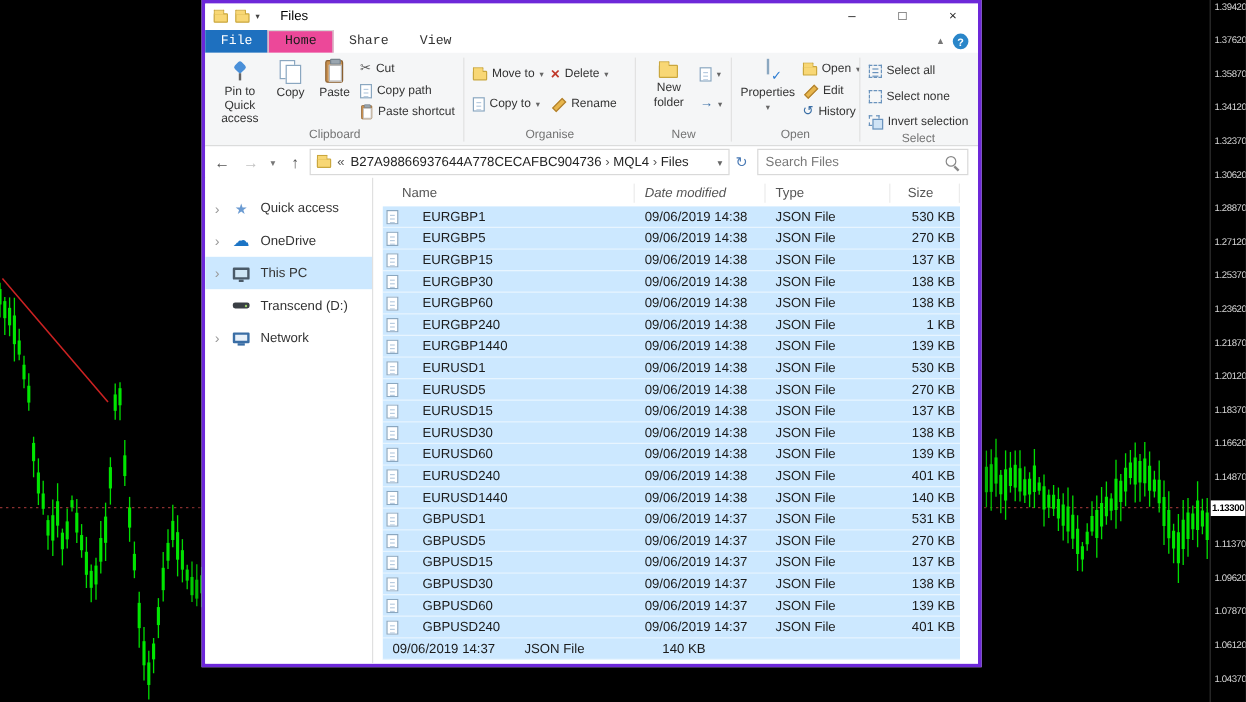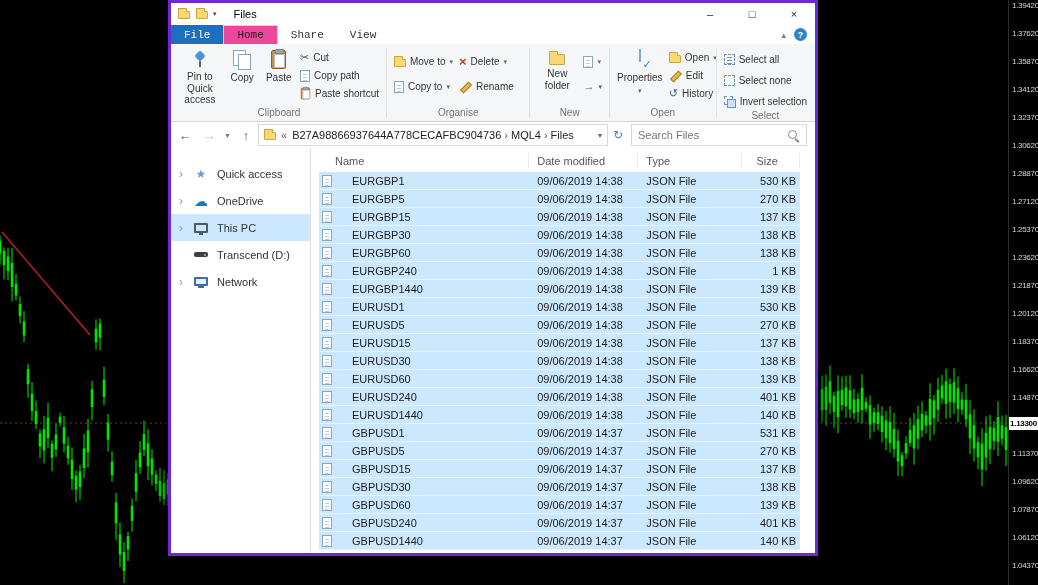--- a/index.html
+++ b/index.html
@@ -122,21 +122,21 @@
   .i-pc::after { content: ""; position: absolute; left: 3px; bottom: -4px; width: 4px; height: 2px; background: #4a5a68; }
   .i-drive { width: 14px; height: 5px; background: #3a3f44; border-radius: 2px; position: relative; }
   .i-drive::after { content: ""; position: absolute; right: 2px; top: 1.5px; width: 2px; height: 2px; background: #9fd468; border-radius: 50%; }
   .i-net { width: 14px; height: 9px; border: 2px solid #3a6ea5; border-radius: 1px; background: #e8f1fa; position: relative; }
   .i-net::after { content: ""; position: absolute; left: 2px; bottom: -4px; width: 6px; height: 2px; background: #3a6ea5; }
 
   .filearea { flex: 1; display: flex; flex-direction: column; padding-top: 2px; overflow: hidden; }
   .lheader { display: flex; height: 22px; align-items: center; font-size: 11px; color: #555; margin: 0 15px 0 8px; flex: 0 0 22px; }
   .hcell { border-right: 1px solid #ececec; height: 16px; line-height: 16px; }
   .h-name { width: 212px; padding-left: 16px; }
-  .h-date { width: 110px; padding-left: 8px; }
+  .h-date { width: 110px; padding-left: 8px; font-style: italic; }
   .h-type { width: 105px; padding-left: 8px; }
   .h-size { width: 58px; padding-left: 14px; }
   .rows { flex: 1; }
   .frow { display: flex; height: 18px; align-items: center; background: #cce8ff; margin: 0 15px 0 8px;
           box-shadow: inset 0 -1px rgba(255,255,255,.55); font-size: 11px; color: #1b1b1b; }
   .fc { overflow: hidden; white-space: nowrap; }
   .c-name { width: 212px; display: flex; align-items: center; gap: 20px; padding-left: 3px; }
   .c-date { width: 110px; padding-left: 8px; }
   .c-type { width: 105px; padding-left: 8px; }
   .c-size { width: 58px; text-align: right; padding-right: 4px; }
@@ -763,24 +763,20 @@
             <div class="frow">
               <span class="fc c-name">
                 <span class="i-doc row"></span>
                 <span>GBPUSD240</span>
               </span>
               <span class="fc c-date">09/06/2019 14:37</span>
               <span class="fc c-type">JSON File</span>
               <span class="fc c-size">401 KB</span>
             </div>
             <div class="frow">
-              <span class="fc c-name">
-                <span class="i-doc row"></span>
-                <span>GBPUSD1440</span>
-              </span>
               <span class="fc c-date">09/06/2019 14:37</span>
               <span class="fc c-type">JSON File</span>
               <span class="fc c-size">140 KB</span>
             </div>
           </div>
       </div>
     </div>
 
   </div>
 </div>

